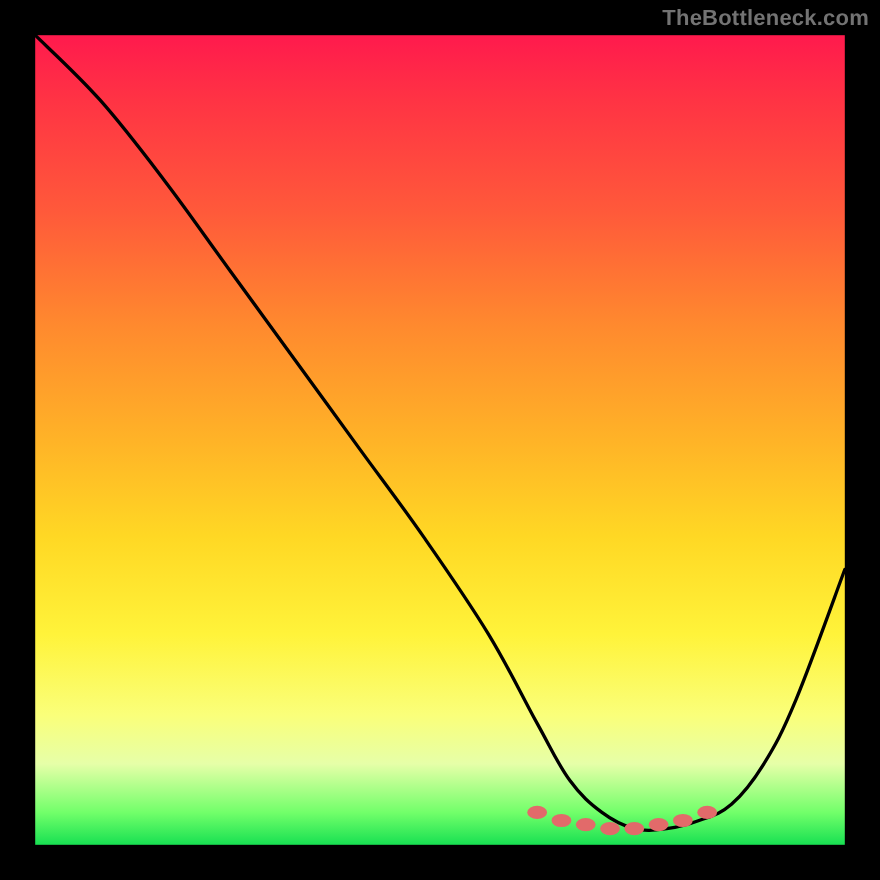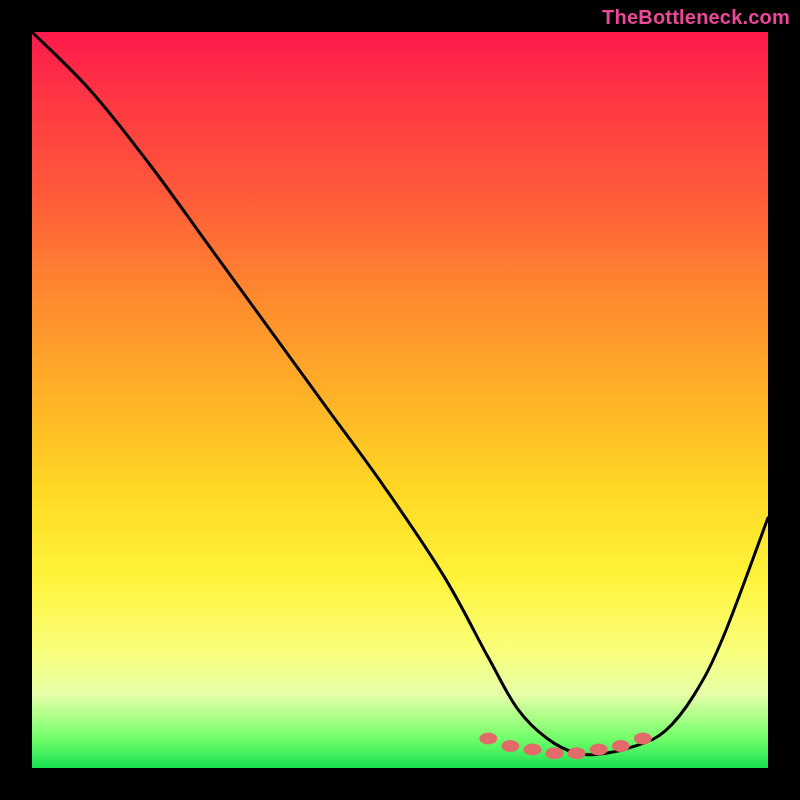--- a/index.html
+++ b/index.html
@@ -43,21 +43,21 @@
     left: 0;
     top: 0;
     width: 736px;
     height: 736px;
     overflow: visible;
   }
   .watermark {
     position: absolute;
     top: 6px;
     right: 10px;
-    color: #ec4899;
+    color: #737373;
     font-size: 20px;
     font-weight: 600;
     letter-spacing: 0.2px;
     user-select: none;
   }
 </style>
 </head>
 <body>
 
 <div class="frame">

